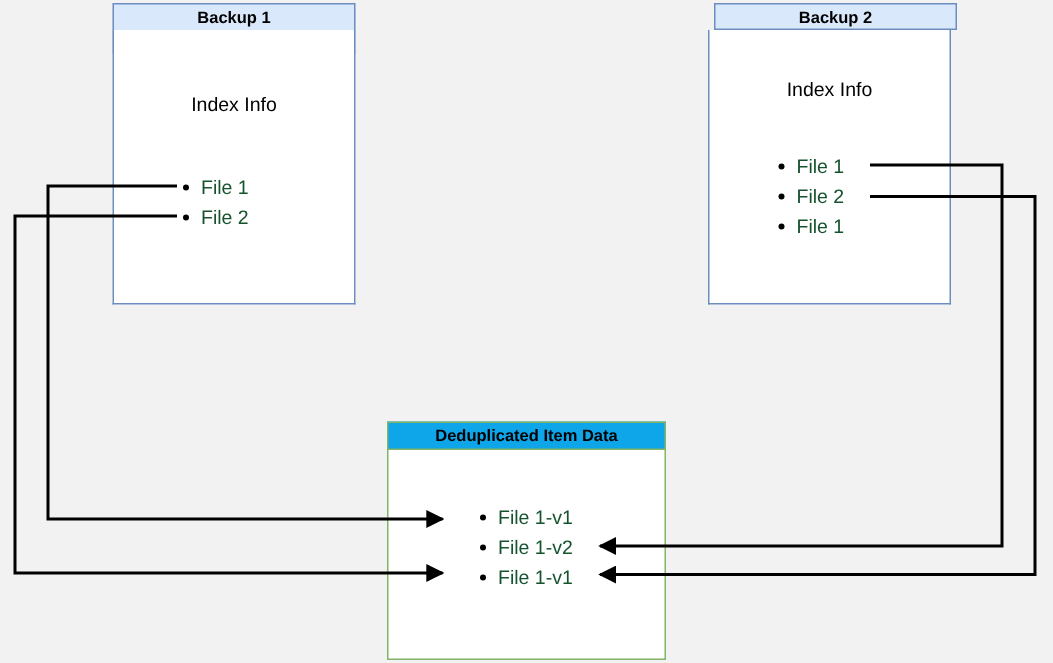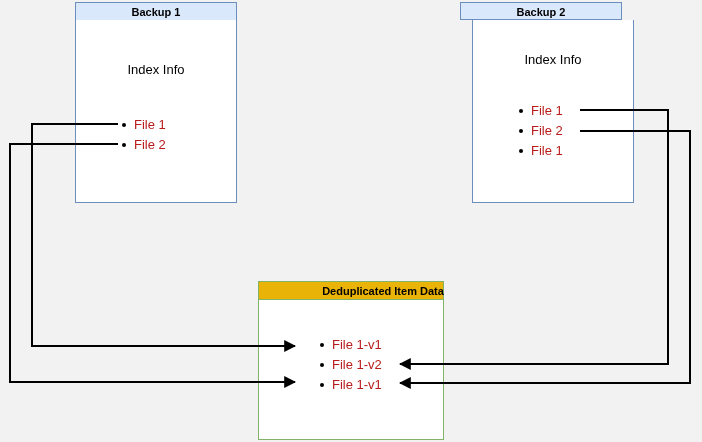--- a/index.html
+++ b/index.html
@@ -33,22 +33,21 @@
     box-sizing: border-box;
     width: 100%;
     text-align: center;
     font-size: 11px;
     font-weight: bold;
     color: #000000;
     line-height: 18px;
   }
   .green .box {
     border-color: #82b366;
-    background: #eab308;
-    padding-left: 32px;
+    background: #0ea5e9;
   }
   .green .box-body {
     border-color: #82b366;
     border-top: none;
     background: #ffffff;
   }
   .section-label {
     position: absolute;
     font-size: 13px;
     color: #000000;
@@ -56,21 +55,21 @@
     width: 100%;
   }
   .file-list {
     position: absolute;
     margin: 0;
     padding: 0;
     list-style: none;
   }
   .file-list li {
     font-size: 13px;
-    color: #b91c1c;
+    color: #14532d;
     line-height: 20px;
     white-space: nowrap;
     position: relative;
     padding-left: 16px;
   }
   .file-list li::before {
     content: "";
     position: absolute;
     left: 4px;
     top: 8px;
@@ -99,21 +98,21 @@
     </div>
     <div class="box-body" style="left:75px; top:20px; width:162px; height:183px;"></div>
     <div class="section-label" style="left:75px; top:62px; width:162px;">Index Info</div>
     <ul class="file-list" style="left:118px; top:115px;">
       <li>File 1</li>
       <li>File 2</li>
     </ul>
   </div>
 
   <div>
-    <div class="box" style="left:460px; top:2px; width:162px; height:18px;">
+    <div class="box" style="left:476px; top:2px; width:162px; height:18px;">
       <div class="box-title">Backup 2</div>
     </div>
     <div class="box-body" style="left:472px; top:20px; width:162px; height:183px;"></div>
     <div class="section-label" style="left:472px; top:52px; width:162px;">Index Info</div>
     <ul class="file-list" style="left:515px; top:101px;">
       <li>File 1</li>
       <li>File 2</li>
       <li>File 1</li>
     </ul>
   </div>

